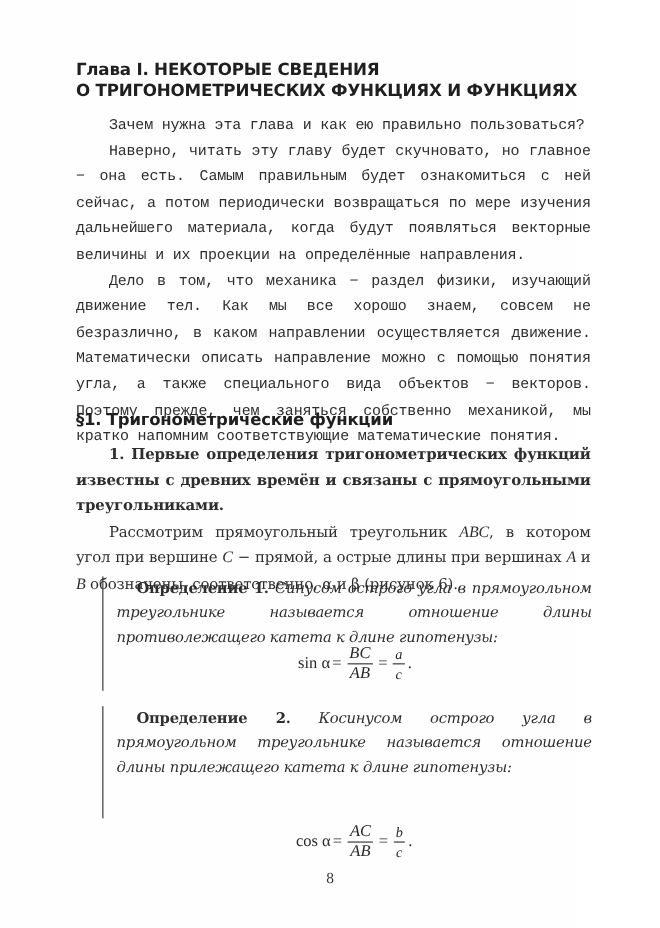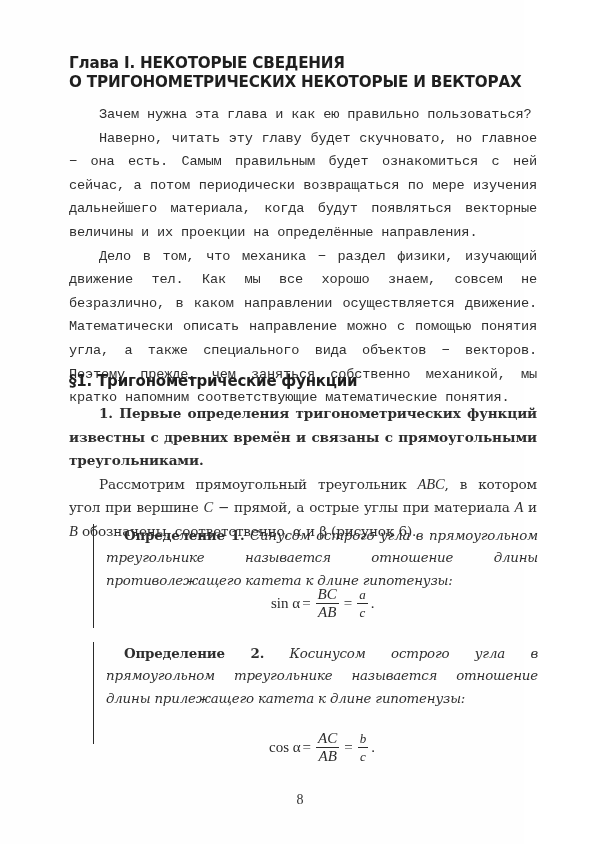--- a/index.html
+++ b/index.html
@@ -49,34 +49,34 @@
   }
   i.v { font-style: italic; font-family: "Liberation Serif", serif; font-size: 14.5px; }
 </style>
 </head>
 <body>
 
 <div class="page">
 
   <div class="chapter-title">
     <div>Глава I. НЕКОТОРЫЕ СВЕДЕНИЯ</div>
-    <div>О ТРИГОНОМЕТРИЧЕСКИХ НЕКОТОРЫЕ И ВЕКТОРАХ</div>
+    <div>О ТРИГОНОМЕТРИЧЕСКИХ ФУНКЦИЯХ И ФУНКЦИЯХ</div>
   </div>
 
   <div class="body" style="top:103px;font-family:Liberation Mono, monospace;">
     <p>Зачем нужна эта глава и как ею правильно пользоваться?</p>
     <p>Наверно, читать эту главу будет скучновато, но главное − она есть. Самым правильным будет ознакомиться с ней сейчас, а потом периодически возвращаться по мере изучения дальнейшего материала, когда будут появляться векторные величины и их проекции на определённые направления.</p>
     <p>Дело в том, что механика − раздел физики, изучающий движение тел. Как мы все хорошо знаем, совсем не безразлично, в каком направлении осуществляется движение. Математически описать направление можно с помощью понятия угла, а также специального вида объектов − векторов. Поэтому прежде, чем заняться собственно механикой, мы кратко напомним соответствующие математические понятия.</p>
   </div>
 
   <div class="section-title">§1. Тригонометрические функции</div>
 
   <div class="body" style="top:402px;">
     <p class="subhead">1.  Первые определения тригонометрических функций известны с древних времён и связаны с прямоугольными треугольниками.</p>
-    <p><span>Рассмотрим прямоугольный треугольник </span><i class="v">ABC</i><span>, в котором угол при вершине </span><i class="v">C</i><span> − прямой, а острые углы при материала </span><i class="v">A</i><span> и </span><i class="v">B</i><span> обозначены, соответственно, α и β (рисунок 6).</span></p>
+    <p><span>Рассмотрим прямоугольный треугольник </span><i class="v">ABC</i><span>, в котором угол при вершине </span><i class="v">C</i><span> − прямой, а острые длины при вершинах </span><i class="v">A</i><span> и </span><i class="v">B</i><span> обозначены, соответственно, α и β (рисунок 6).</span></p>
   </div>
 
   <div class="def-block" style="top:524px; height:104px;">
     <div class="def-text">
       <p><span class="label">Определение 1.</span><span class="italic"> Синусом острого угла в прямоугольном треугольнике называется отношение длины противолежащего катета к длине гипотенузы:</span></p>
     </div>
   </div>
   <div class="formula" style="left:271px; top:586px;">
     <span>sin α</span>
     <span class="eq">=</span>
@@ -90,21 +90,21 @@
       <span class="den">c</span>
     </span>
     <span>.</span>
   </div>
 
   <div class="def-block" style="top:642px; height:102px;">
     <div class="def-text">
       <p><span class="label">Определение 2.</span><span class="italic"> Косинусом острого угла в прямоугольном треугольнике называется отношение длины прилежащего катета к длине гипотенузы:</span></p>
     </div>
   </div>
-  <div class="formula" style="left:269px; top:730px;">
+  <div class="formula" style="left:269px; top:748px;">
     <span>cos α</span>
     <span class="eq">=</span>
     <span class="frac">
       <span class="num">AC</span>
       <span class="den">AB</span>
     </span>
     <span class="eq">=</span>
     <span class="frac small">
       <span class="num">b</span>
       <span class="den">c</span>

